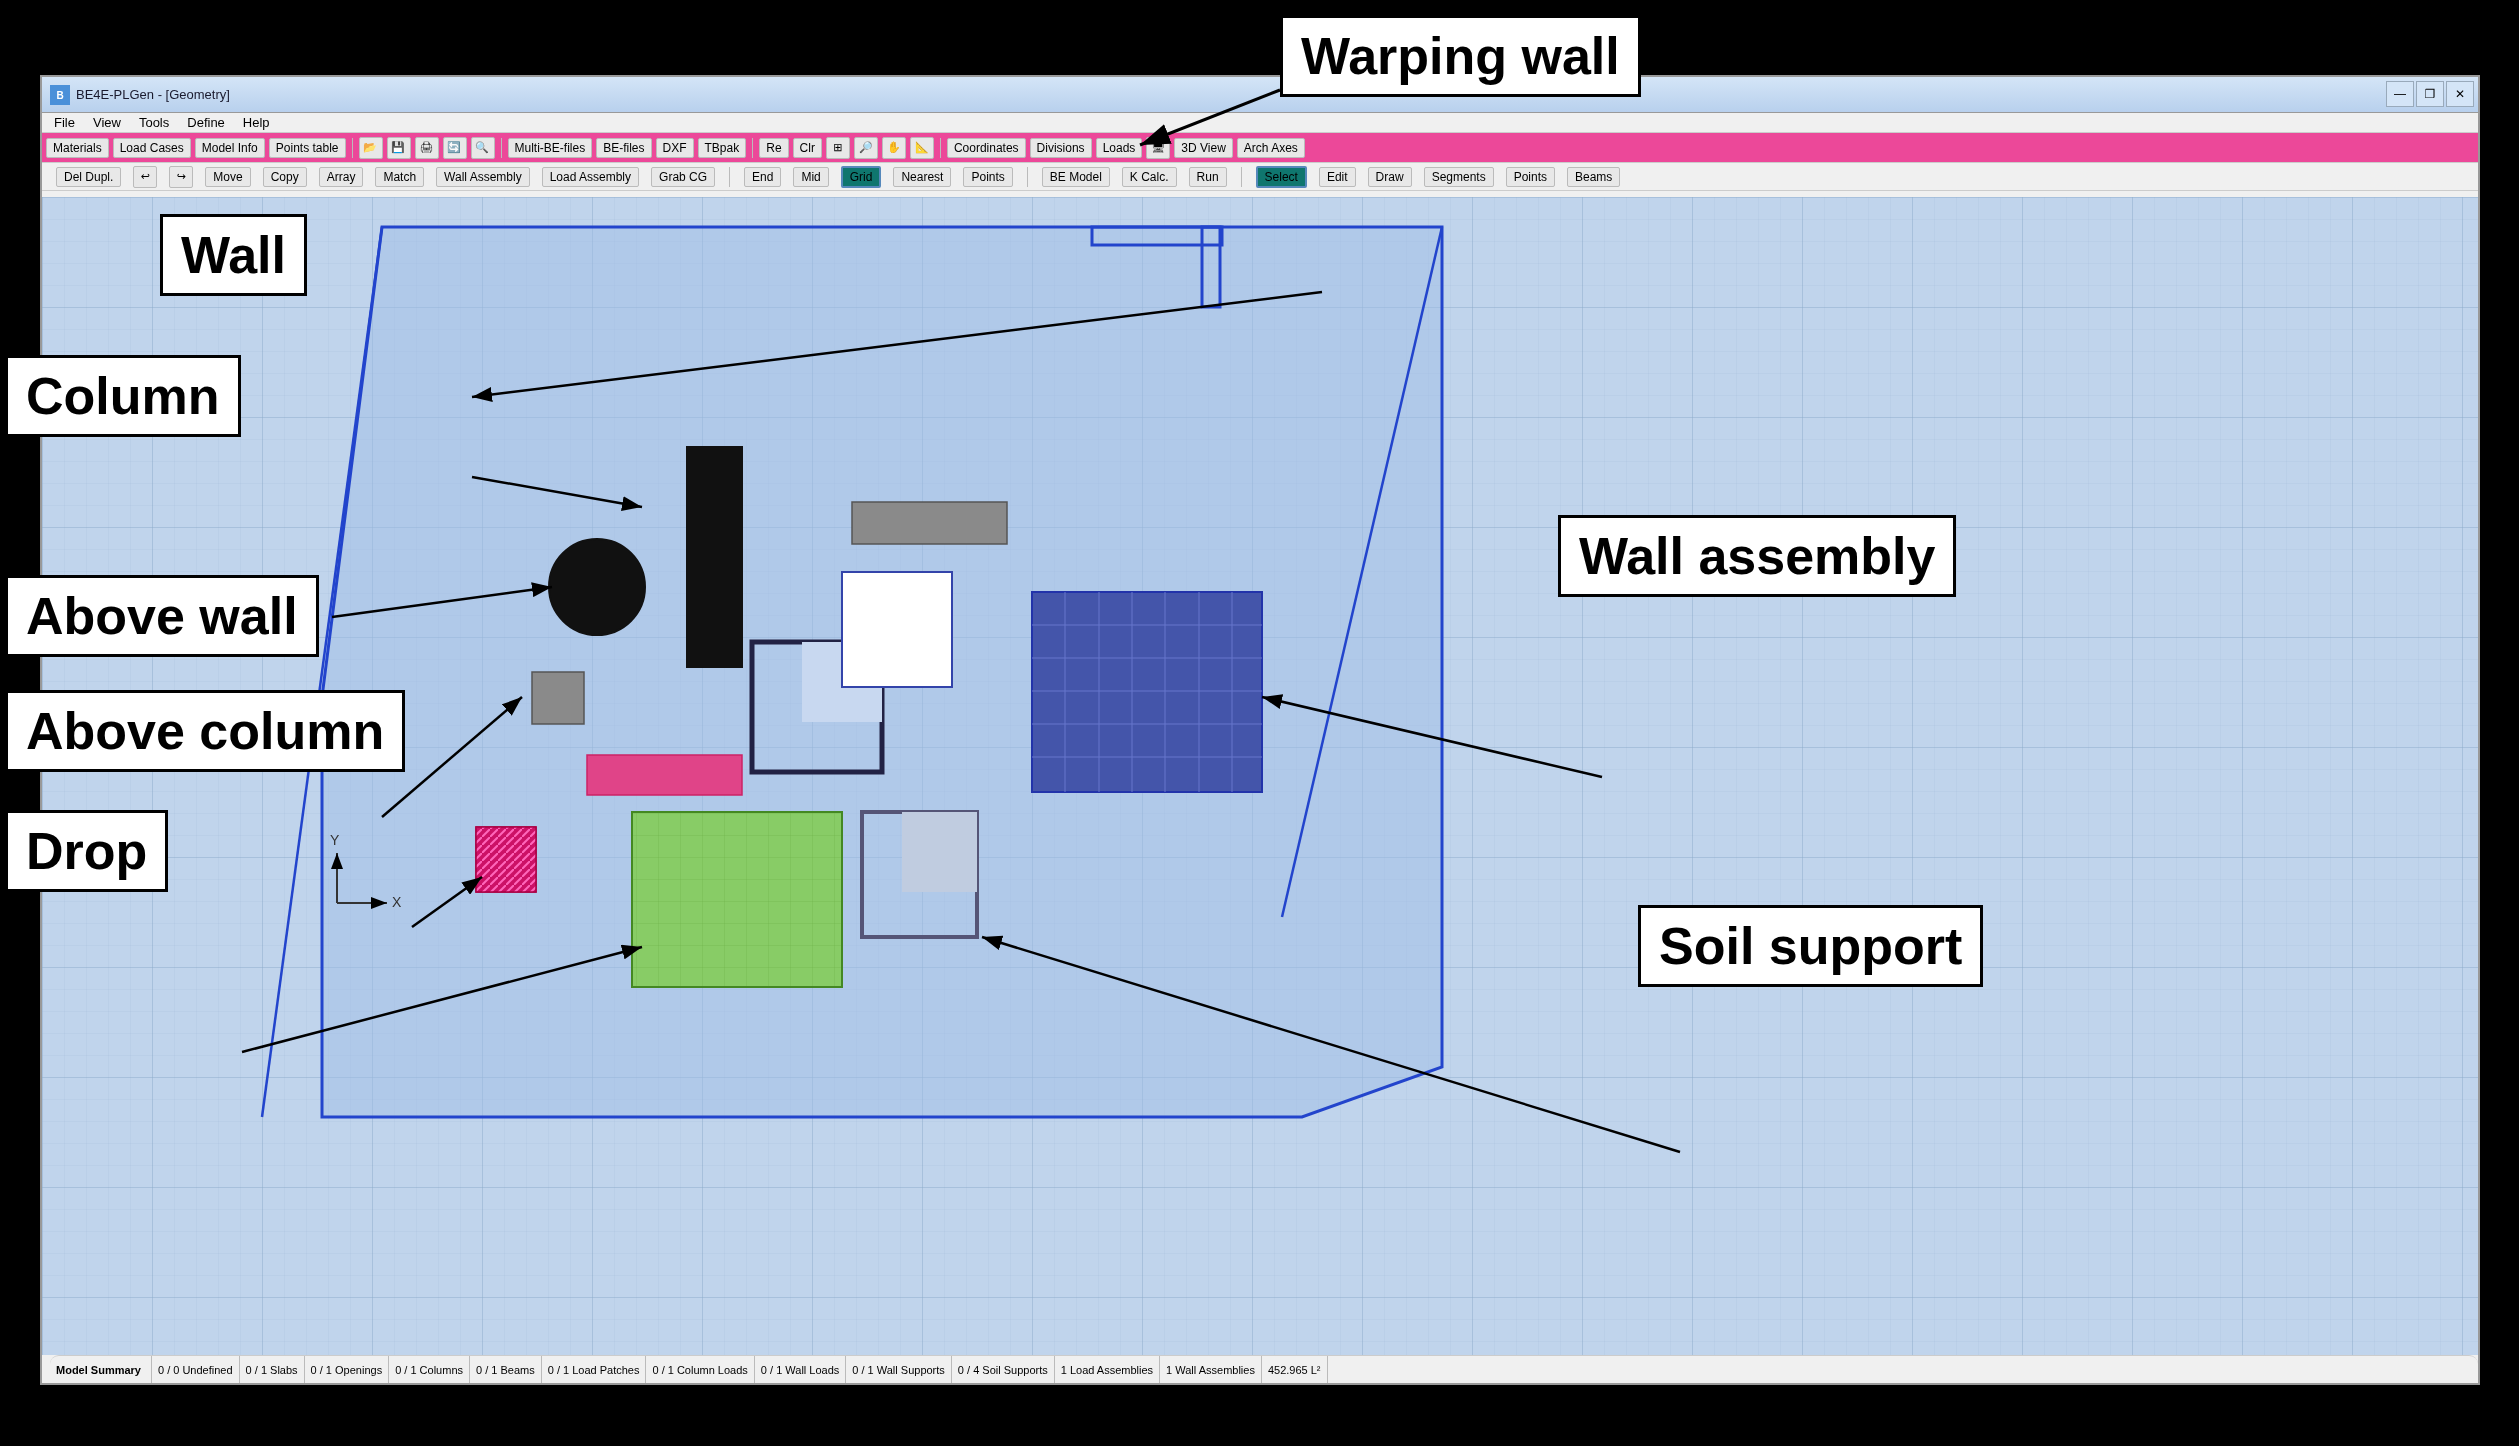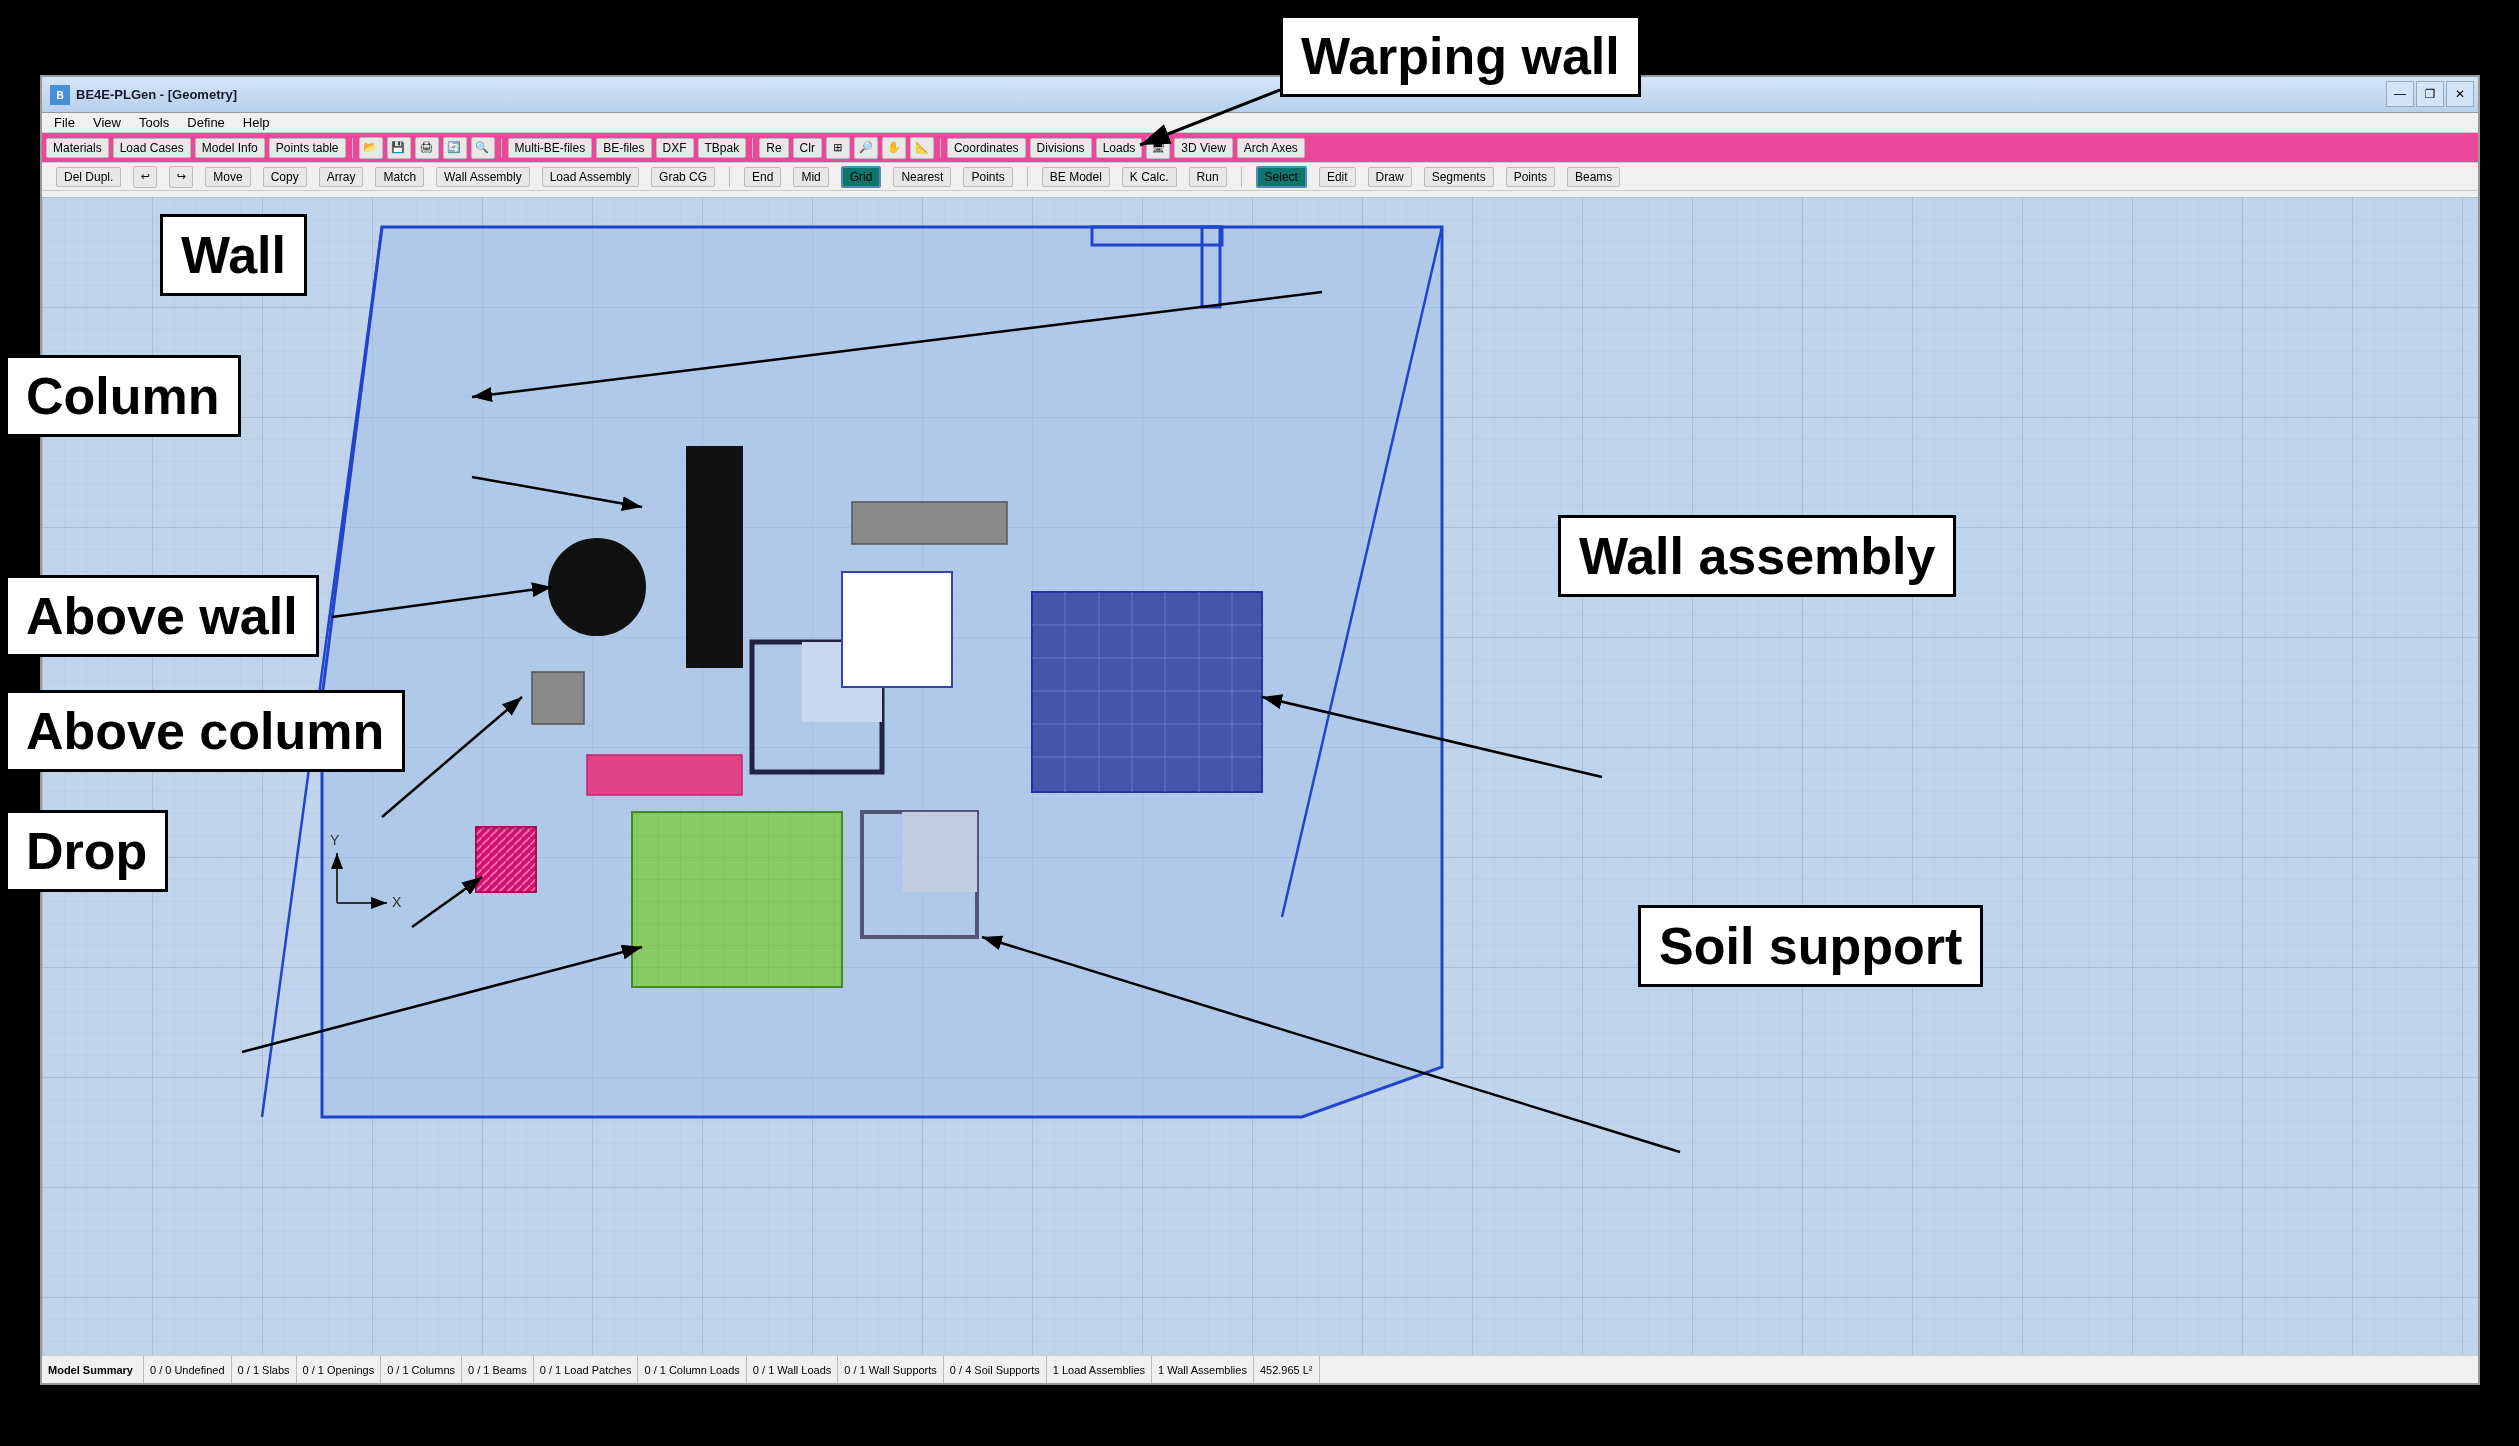--- a/index.html
+++ b/index.html
@@ -46,21 +46,21 @@
     }
     #title-bar-icon {
       width: 20px;
       height: 20px;
       margin-right: 6px;
       background: #4a90d9;
       display: inline-block;
     }
     #title-text {
       font-size: 13px;
-      font-weight: bold;
+      font-weight: normal;
       color: #1a1a2e;
     }
     #window-controls {
       position: absolute;
       right: 4px;
       top: 4px;
       display: flex;
       gap: 2px;
     }
     .win-btn {
@@ -169,30 +169,31 @@
       top: 0;
       left: 0;
       width: 100%;
       height: 100%;
     }
 
     
     #status-bar {
       position: absolute;
       bottom: 0;
-      left: 0;
+      left: 8px;
       right: 0;
       height: 28px;
       background: #f0f0f0;
       border-top: 1px solid #ccc;
       display: flex;
       align-items: center;
       font-size: 11px;
       padding: 0 0;
       gap: 0;
+      border-radius: 9px;
     }
     .status-item {
       padding: 0 6px;
       border-right: 1px solid #bbb;
       white-space: nowrap;
       height: 100%;
       display: flex;
       align-items: center;
       font-size: 11px;
     }

